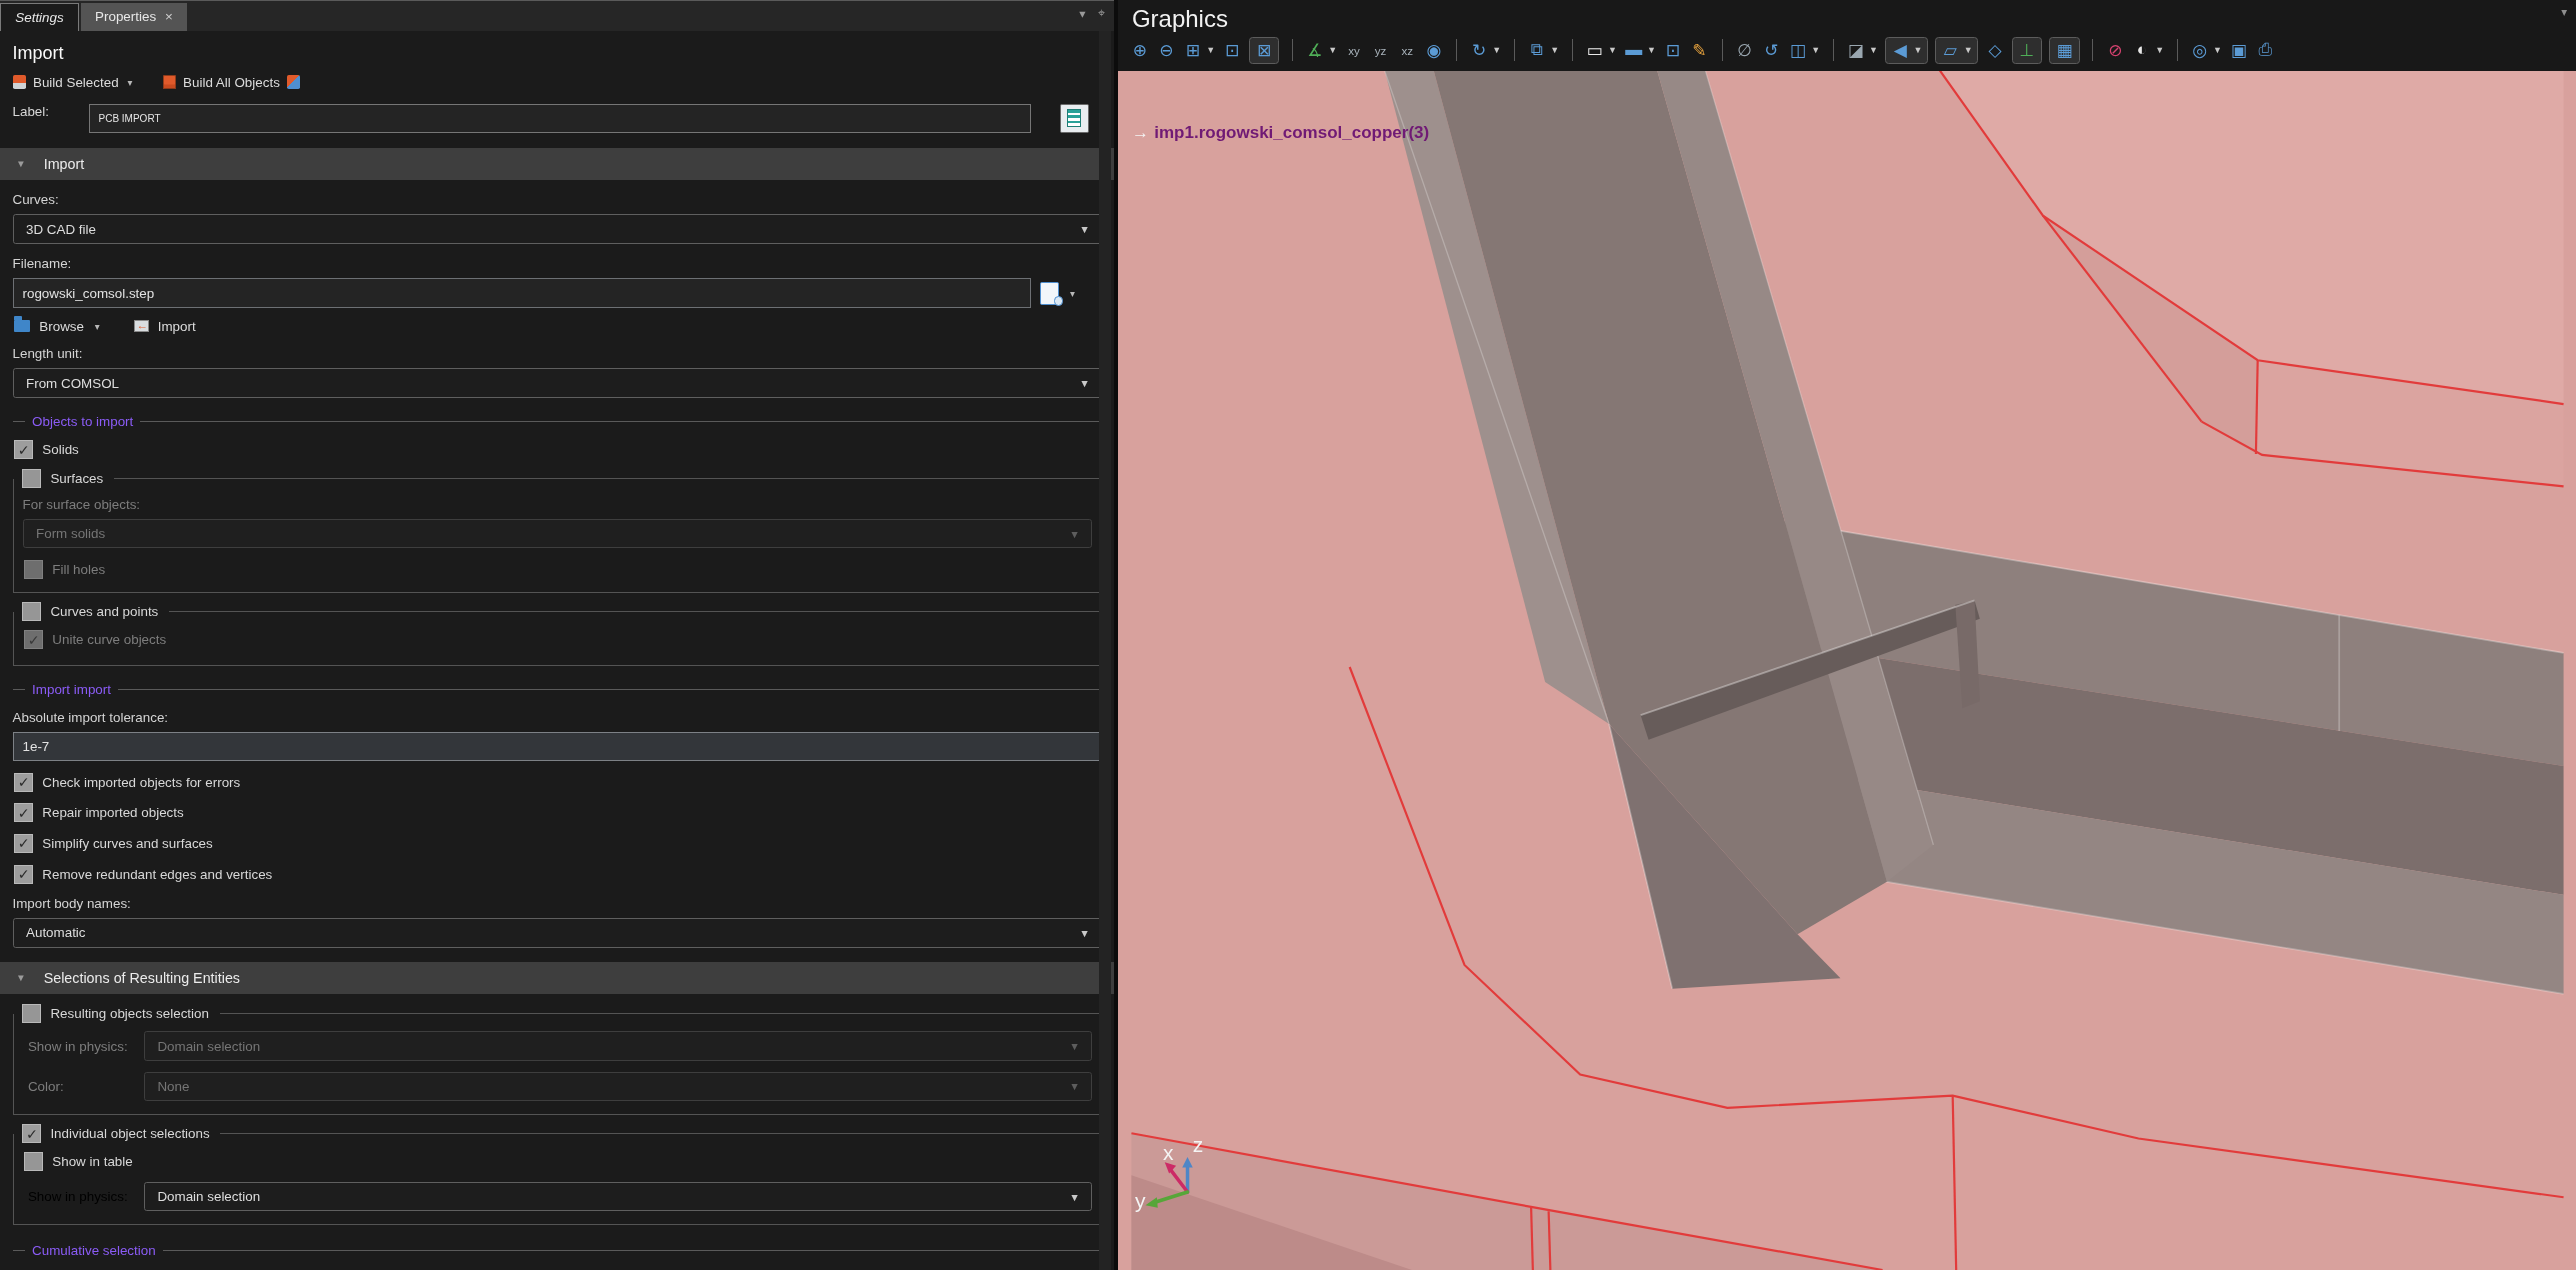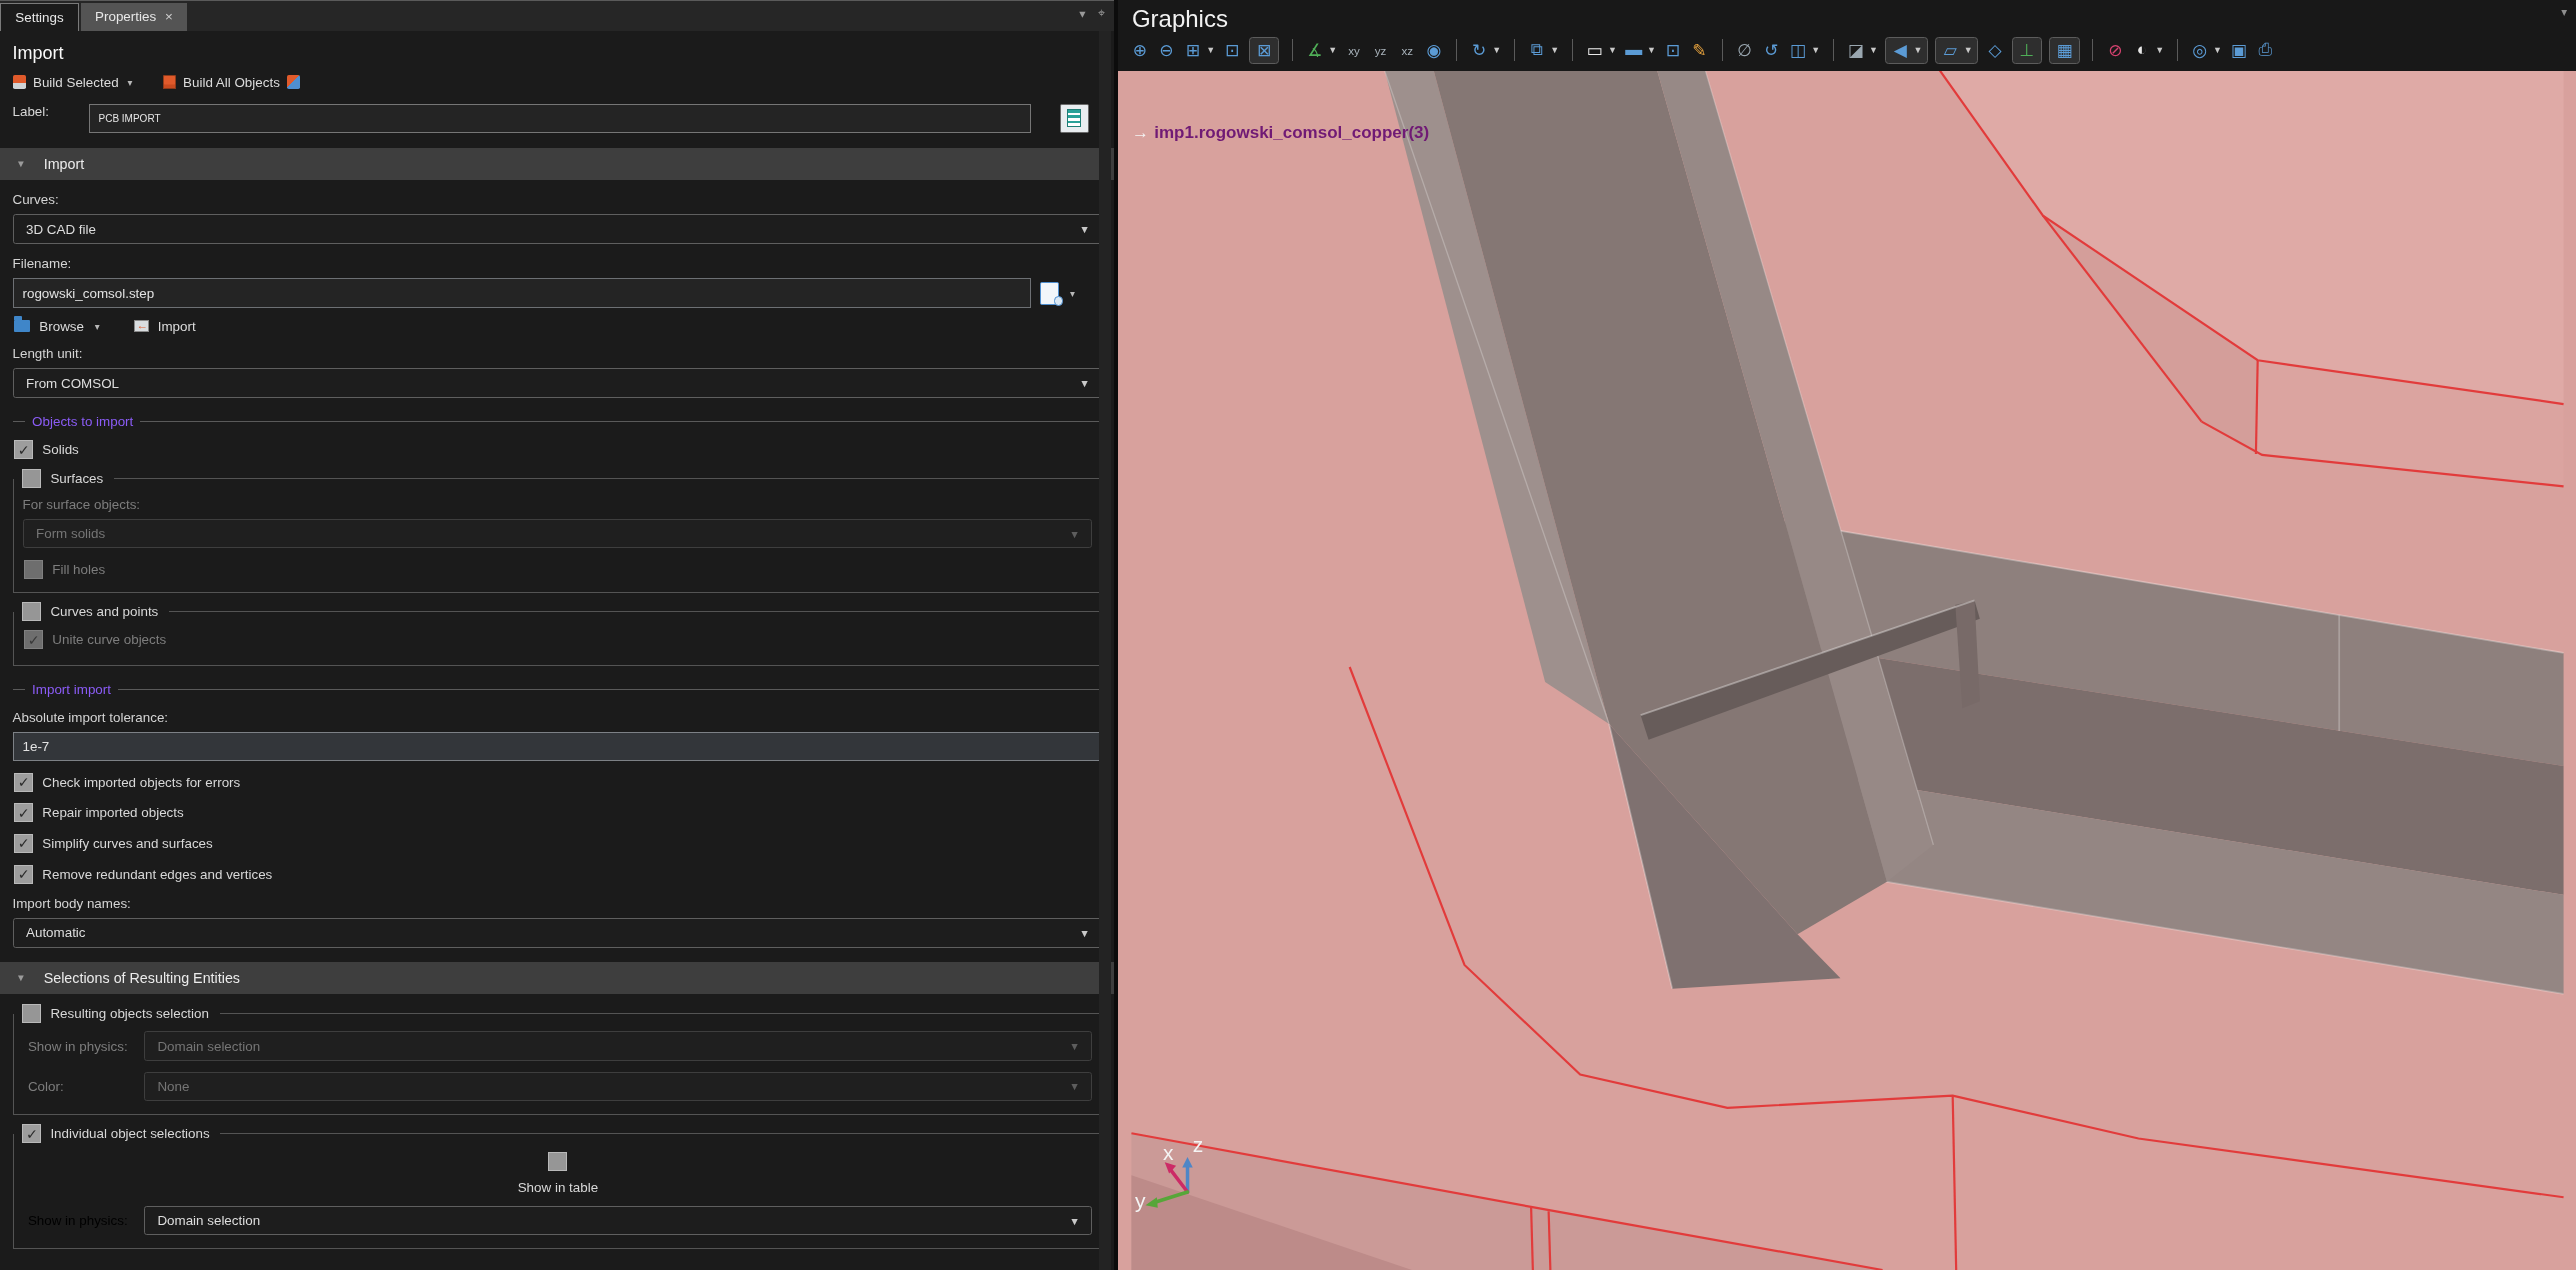--- a/index.html
+++ b/index.html
@@ -5,21 +5,21 @@
   * { margin:0; padding:0; box-sizing:border-box; }
   html,body { width:2576px; height:1271px; overflow:hidden; background:#141414;
               font-family:"Liberation Sans","DejaVu Sans",sans-serif; }
   #app { position:relative; width:2576px; height:1271px; display:flex; }
 
   
   #settings-panel { position:relative; width:1114px; height:1271px; background:#1b1b1b;
                     border-top:0.9px solid #5a5a5a; flex:0 0 auto; overflow:hidden; }
   #tabbar { position:relative; height:29.5px; background:#262626; display:flex; align-items:flex-end; }
   .tab { height:28px; display:flex; align-items:center; padding:0 14.3px; font-size:13.4px; color:#e8e8e8; cursor:default; }
-  .tab.active { background:#1b1b1b; border:0.9px solid #7a7a7a; border-bottom:none; }
+  .tab.active { background:#1b1b1b; border:0.9px solid #7a7a7a; border-bottom:none;font-style:italic; }
   .tab.gray { background:#545454; margin-left:1.8px; gap:9px; }
   .tab .close { color:#d0d0d0; font-size:13.4px; }
   #tabbar-right { position:absolute; right:9px; top:5.4px; display:flex; gap:12.5px; color:#9a9a9a; font-size:12.5px; }
 
   #panel-title { margin:12.5px 0 0 12.5px; font-size:18px; color:#fafafa; font-weight:400; }
 
   #build-row { display:flex; align-items:center; gap:7.1px; margin:10.7px 0 0 12.5px; font-size:13.4px; color:#dcdcdc; }
   .bicon { width:13.4px; height:13.4px; display:inline-block; border-radius:1.8px; }
   .bicon.sel { background:linear-gradient(180deg,#e05a2b 0 55%, #cfd3d6 55% 100%); }
   .bicon.all { background:linear-gradient(180deg,#e05a2b 0 100%); box-shadow:inset 0 0 0 0.9px #8a3a1a, inset 0 -4.5px 0 #c94b20; }
@@ -309,21 +309,21 @@
 
     <div class="group">
       <div class="group-legend">
         <span class="lbl">
           <span class="cb">✓</span>
           <span>Individual object selections</span>
         </span>
         <span class="tail"></span>
       </div>
       <div class="inner">
-        <div class="cbrow" style="margin-left:1.8px;flex-direction:column;">
+        <div class="cbrow" style="margin-left:1.8px;">
           <span class="cb un">✓</span>
           <span>Show in table</span>
         </div>
         <div class="inline-row">
           <span class="cap">Show in physics:</span>
           <div class="dropdown">
             <span class="val">Domain selection</span>
             <span class="car">▼</span>
           </div>
         </div>

